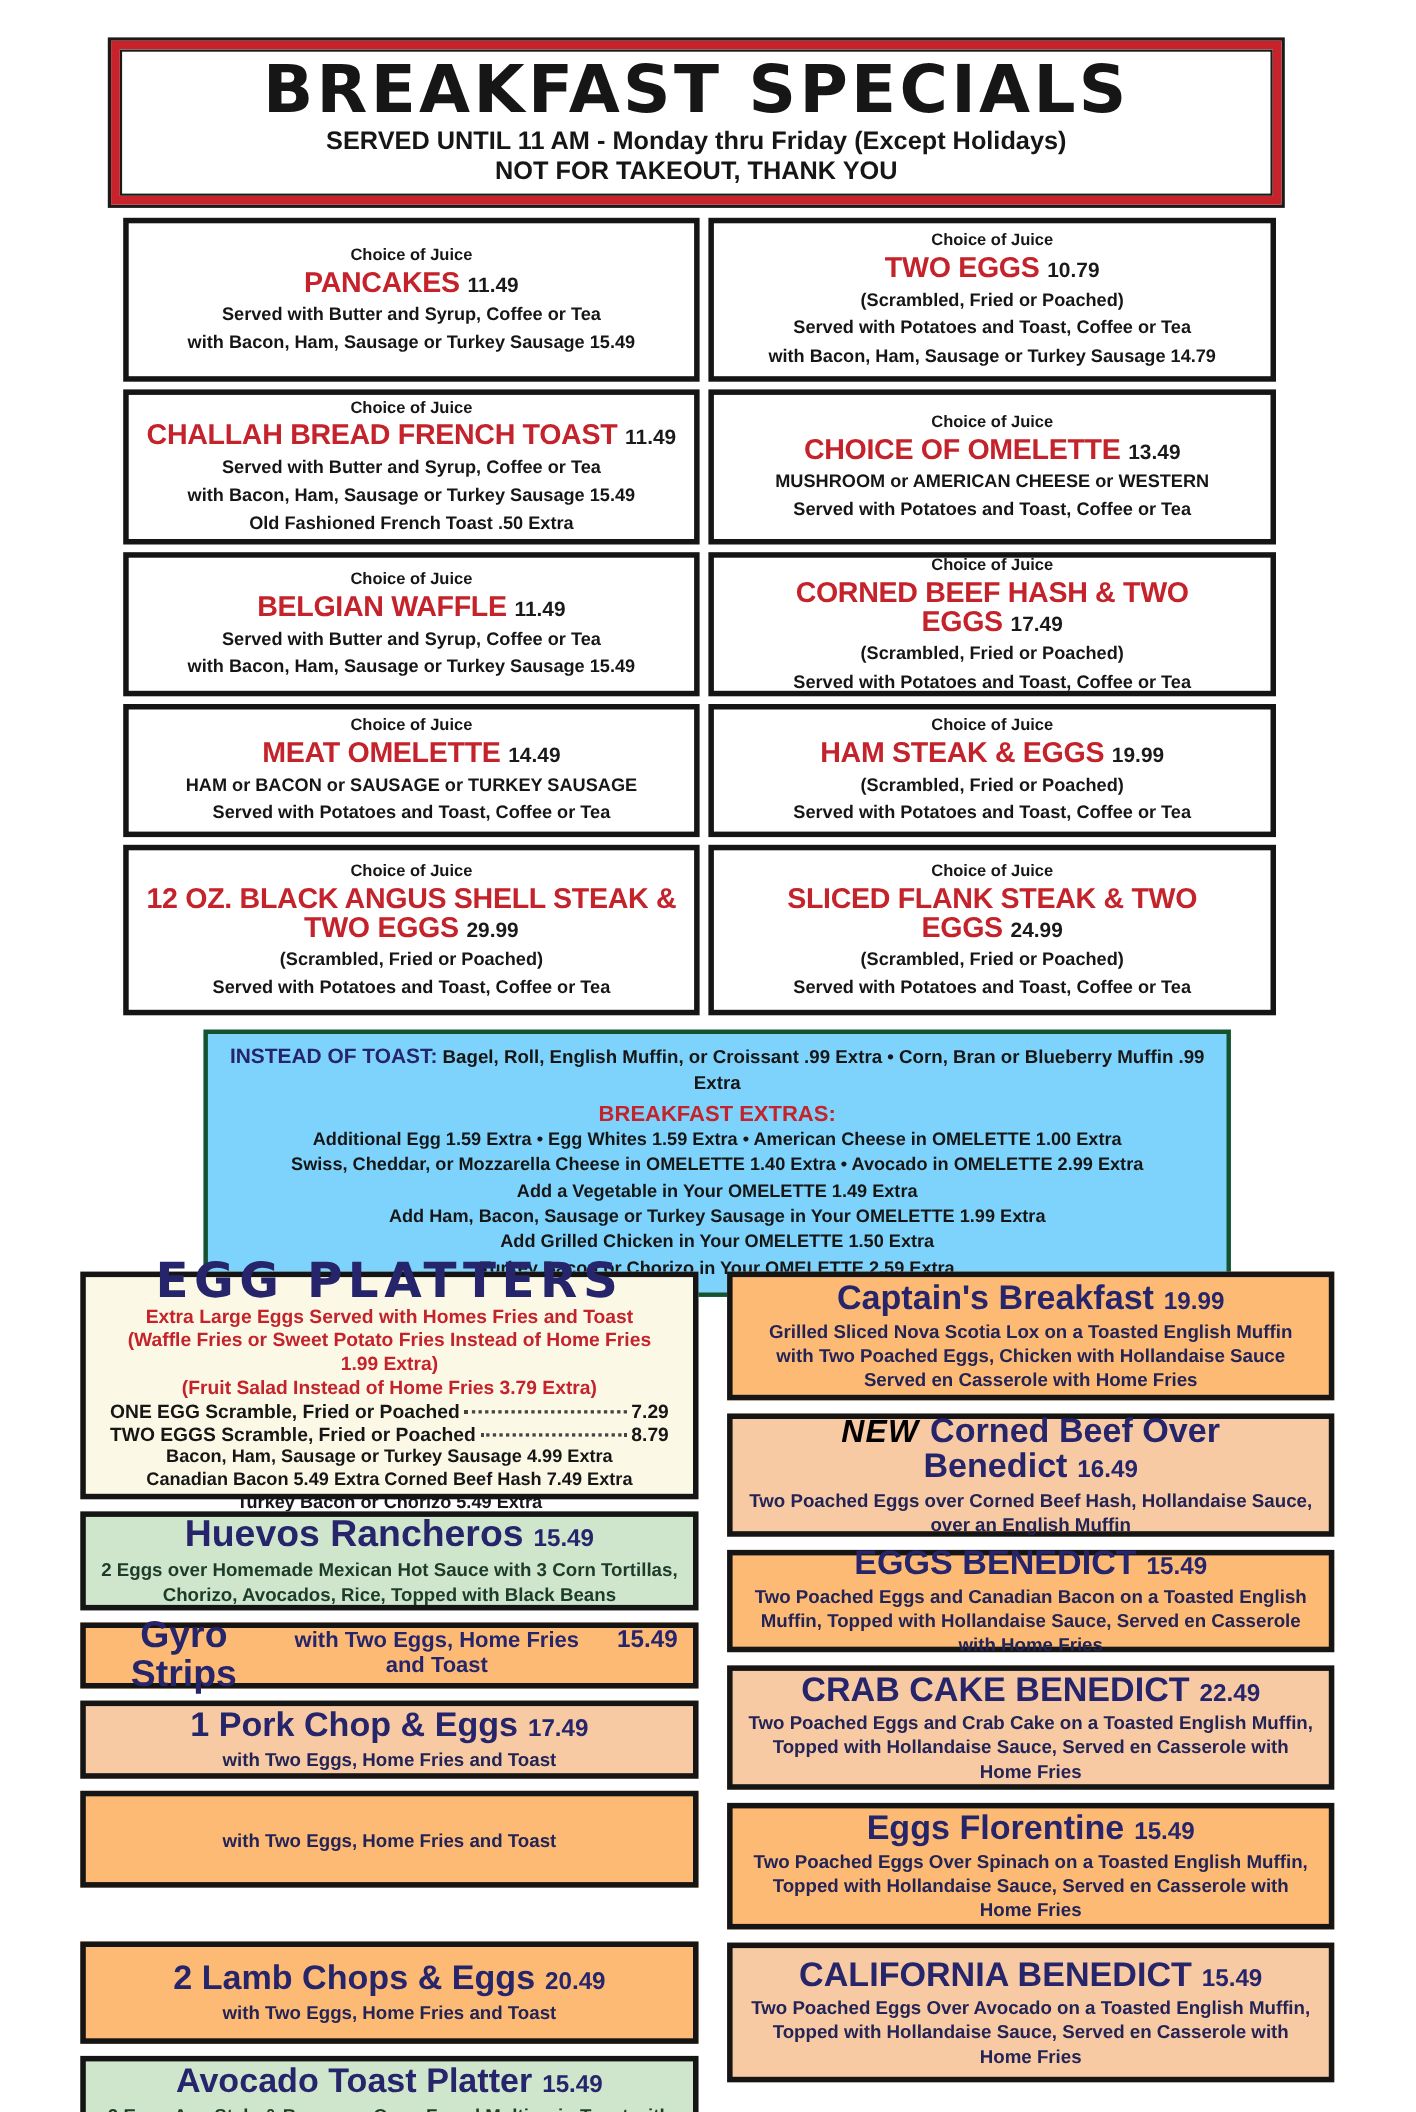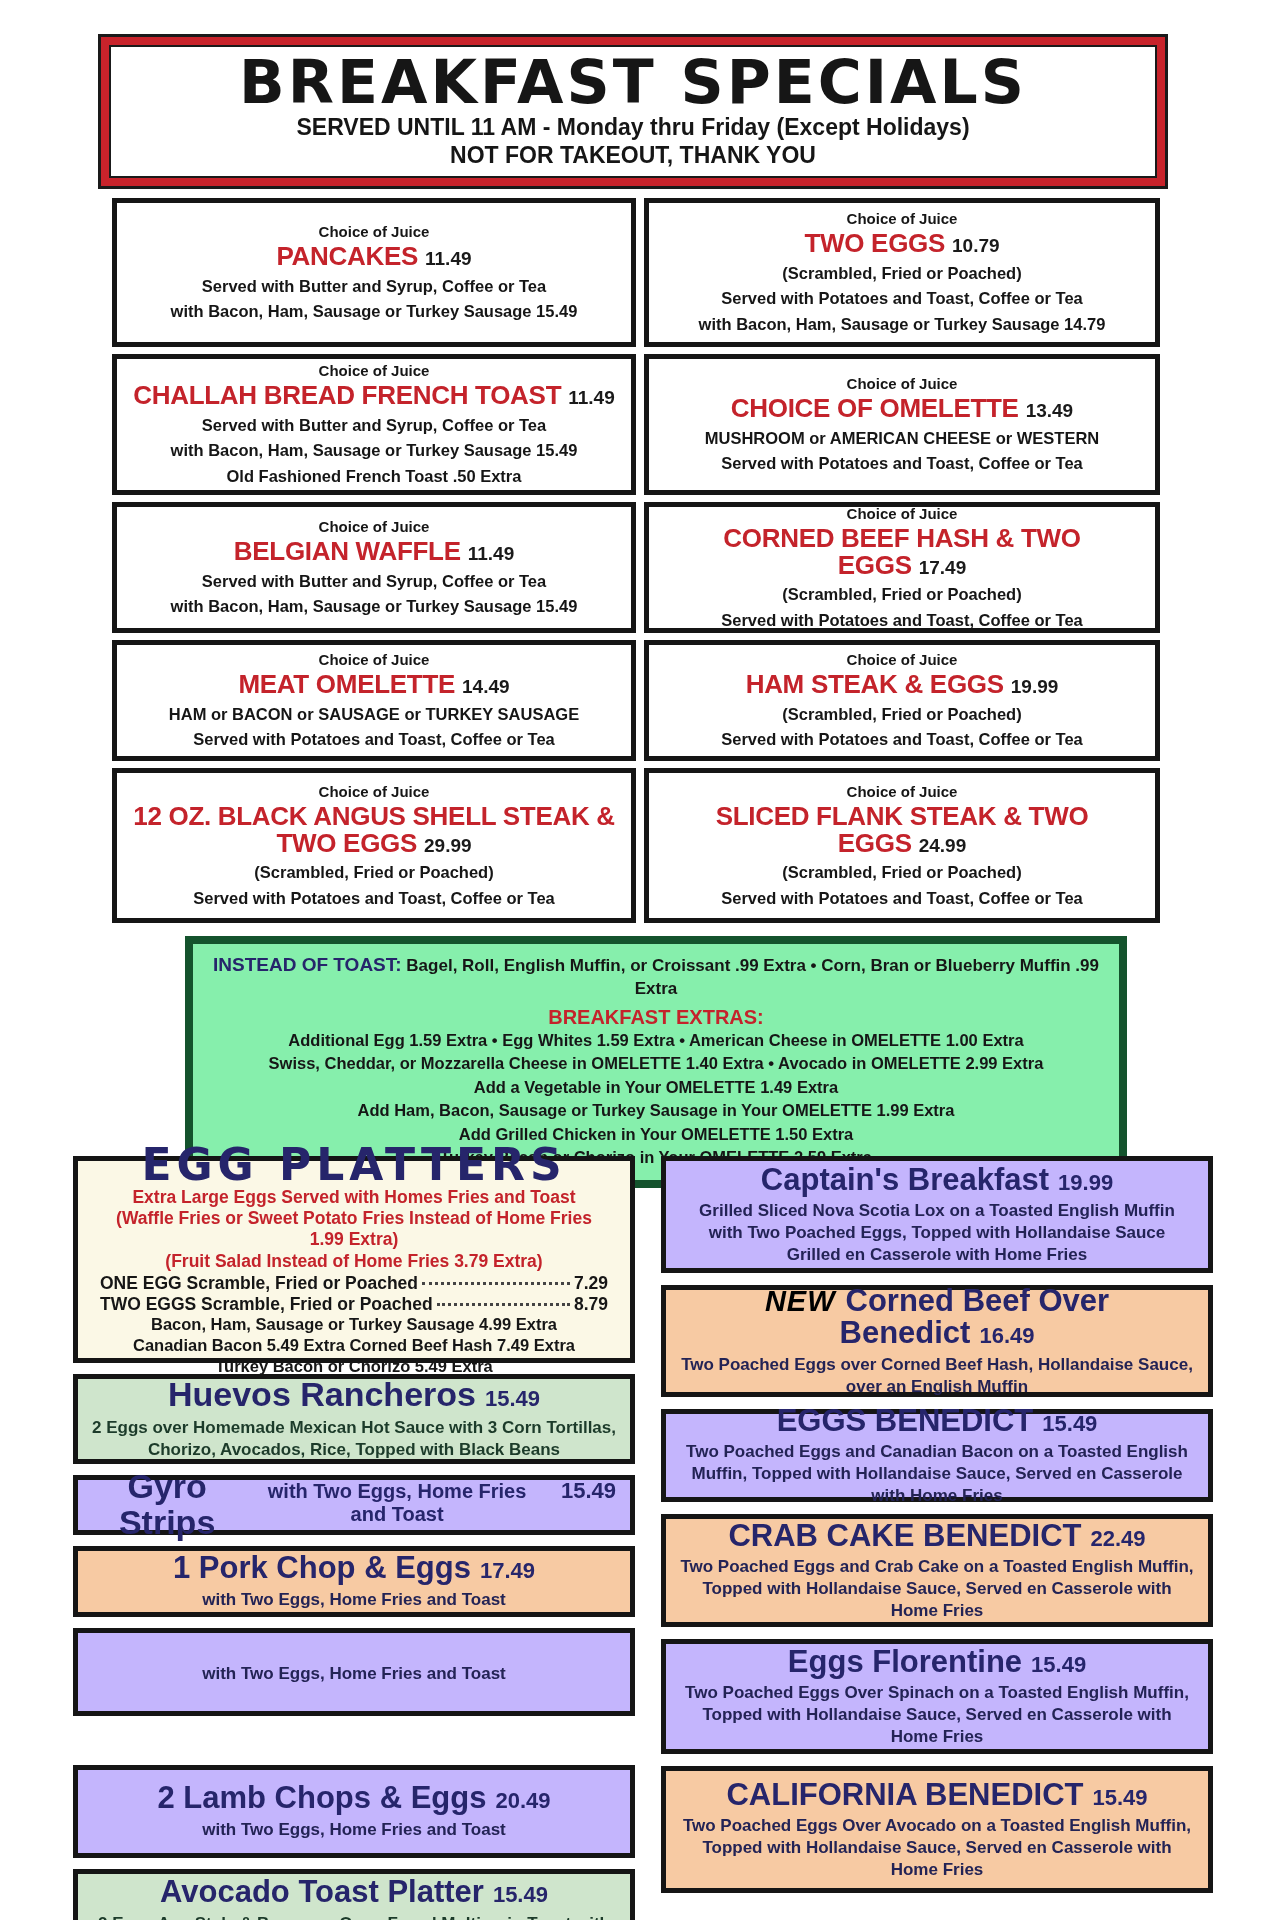--- a/index.html
+++ b/index.html
@@ -16,34 +16,34 @@
   
   .grid{margin:9px 0 0 112px;width:1052px;display:grid;grid-template-columns:524px 516px;grid-template-rows:149px 141px 131px 121px 155px;column-gap:8px;row-gap:7px;}
   .cell{border:5px solid #151515;background:#fff;display:flex;flex-direction:column;align-items:center;justify-content:center;text-align:center;padding:2px 12px;}
   .jn{font-size:15px;color:#161616;margin-bottom:3px;}
   .tl{line-height:1.05;}
   .rt{color:#c4232b;font-size:26px;letter-spacing:-0.3px;}
   .pr{color:#1a1a1a;font-size:19px;margin-left:7px;}
   .dl{font-size:16.5px;color:#161616;margin-top:6px;line-height:1.2;}
 
   
-  .extras{margin:13px 0 0 185px;width:890px;border:8px solid #14532d;text-align:center;padding:8px 18px 10px;background:#86efac;}
+  .extras{margin:13px 0 0 185px;width:890px;border:4px solid #14532d;text-align:center;padding:8px 18px 10px;background:#7dd3fc;}
   .inl{font-size:17px;line-height:1.35;color:#161616;}
   .inlbl{color:#26256b;font-size:19px;}
   .bxt{color:#c4232b;font-size:20px;margin-top:5px;}
   .bxl{font-size:16.5px;line-height:1.42;color:#161616;}
 
   
   .bottom{position:absolute;left:73px;top:1122px;width:1140px;display:flex;gap:26px;}
   .col-l{width:562px;display:flex;flex-direction:column;gap:11px;}
   .col-r{width:552px;display:flex;flex-direction:column;gap:12px;}
   .box{border:5px solid #151515;display:flex;flex-direction:column;align-items:center;justify-content:center;text-align:center;padding:4px 14px;box-sizing:border-box;}
   .bg-cream{background:#fbf8e6;}
   .bg-green{background:#cfe5cc;}
-  .bg-yellow{background:#c4b5fd;}
+  .bg-yellow{background:#fdba74;}
   .bg-peach{background:#f7caa3;}
   .bt{color:#26256b;font-size:31px;line-height:1.05;}
   .bp{color:#26256b;font-size:22px;margin-left:9px;}
   .bd{color:#232355;font-size:17px;line-height:1.28;margin-top:4px;}
   .bd-green{color:#1c3b2a;}
 
   
   .ep{height:207px;padding:6px 22px;}
   .ep-title{font-family:"DejaVu Sans",sans-serif;font-size:44px;line-height:1;color:#26256b;letter-spacing:5px;}
   .ep-red{color:#c4232b;font-size:17.5px;line-height:1.22;}
@@ -217,21 +217,21 @@
         <div class="tl"><span class="bt">Avocado Toast Platter</span><span class="bp">15.49</span></div>
         <div class="bd bd-green">2 Eggs Any Style &amp; Bacon on Open Faced Multigrain Toast with Avocado Spread with Home Fries</div>
       </div>
 
     </div>
 
     <div class="col-r">
 
       <div class="box bg-yellow cp">
         <div class="tl"><span class="bt">Captain's Breakfast</span><span class="bp">19.99</span></div>
-        <div class="bd">Grilled Sliced Nova Scotia Lox on a Toasted English Muffin with Two Poached Eggs, Topped with Hollandaise Sauce Grilled en Casserole with Home Fries</div>
+        <div class="bd">Grilled Sliced Nova Scotia Lox on a Toasted English Muffin with Two Poached Eggs, Chicken with Hollandaise Sauce Served en Casserole with Home Fries</div>
       </div>
 
       <div class="box bg-peach ch">
         <div class="tl"><span class="badge-new">NEW</span><span class="bt">Corned Beef Over Benedict</span><span class="bp">16.49</span></div>
         <div class="bd">Two Poached Eggs over Corned Beef Hash, Hollandaise Sauce, over an English Muffin</div>
       </div>
 
       <div class="box bg-yellow eb">
         <div class="tl"><span class="bt">EGGS BENEDICT</span><span class="bp">15.49</span></div>
         <div class="bd">Two Poached Eggs and Canadian Bacon on a Toasted English Muffin, Topped with Hollandaise Sauce, Served en Casserole with Home Fries</div>

